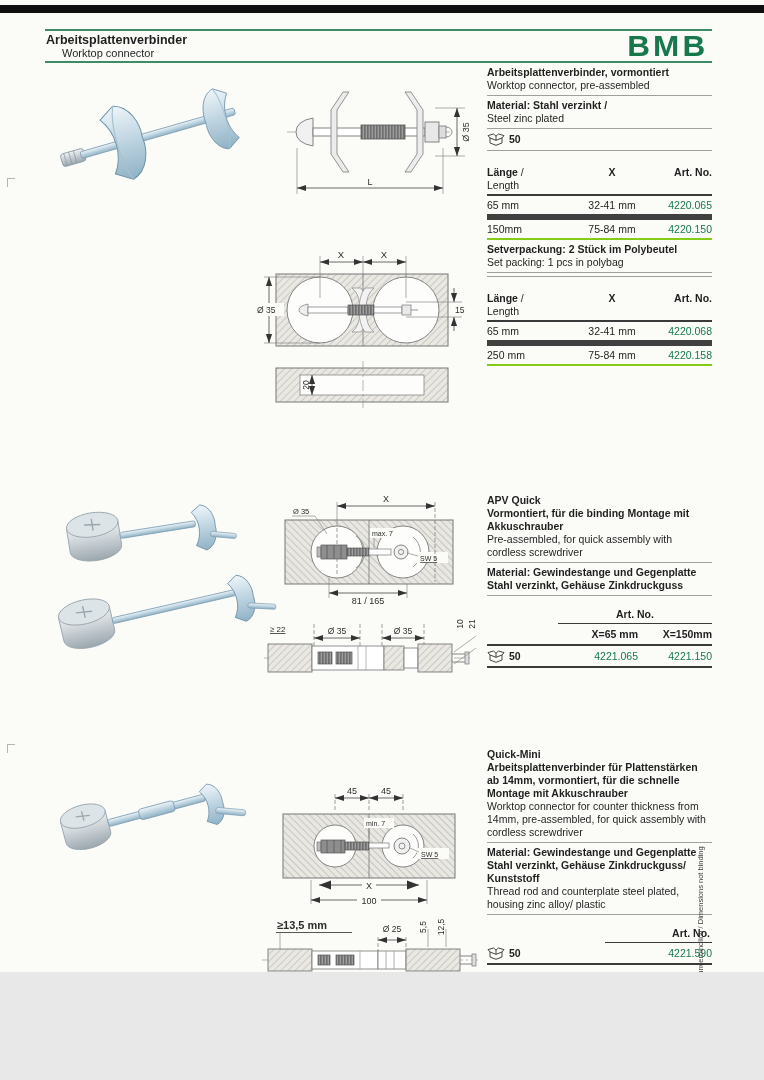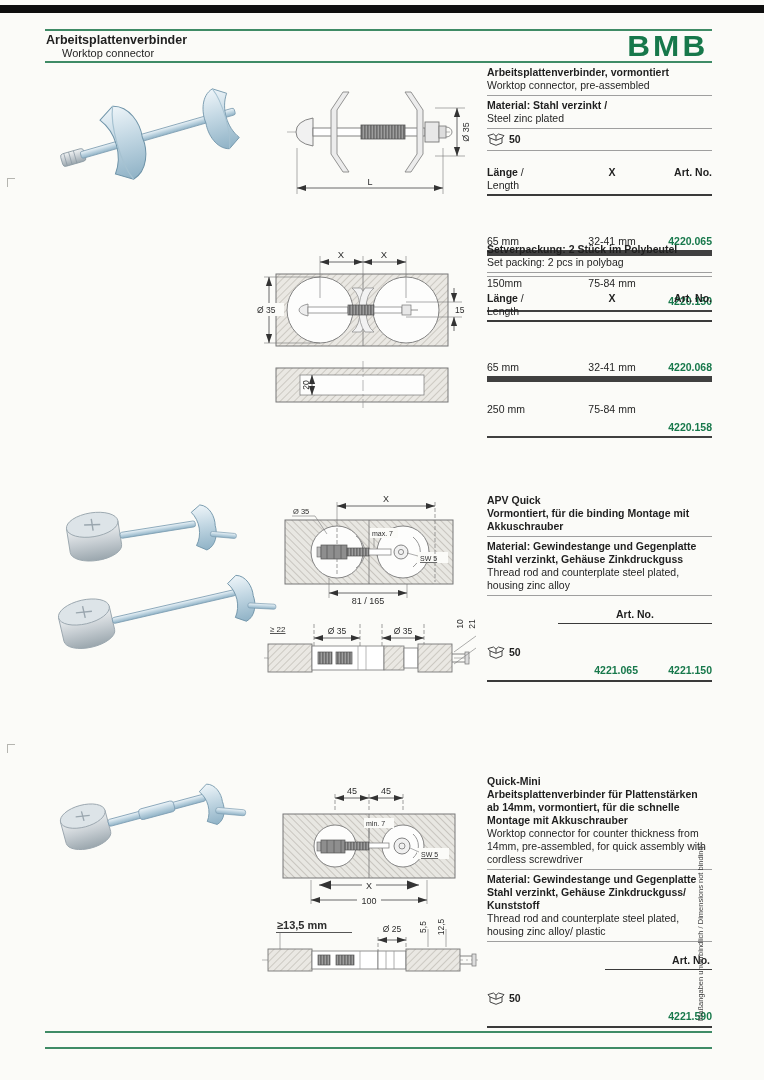--- a/index.html
+++ b/index.html
@@ -1,16 +1,16 @@
 <!DOCTYPE html>
 <html><head>
 <meta charset="utf-8">
 <style>
   html,body{margin:0;padding:0;background:#e8e8e8;}
-  .page{position:relative;width:764px;height:1080px;background:#fbfbf8;overflow:hidden;
+  .page{position:relative;width:764px;height:972px;background:#fbfbf8;overflow:hidden;
         font-family:"Liberation Sans",sans-serif;color:#1f1f1f;}
   :root{--green:#17784b;--gline:#3f8b66;--red:#b23a31;}
 
   
   .scan-top{position:absolute;top:5px;left:0;width:764px;height:8px;background:#0e0e0e;}
   .scanmark{position:absolute;left:7px;width:7px;height:8px;border-left:1px solid #b5b5b0;border-top:1px solid #b5b5b0;}
 
   
   .hline{position:absolute;left:45px;width:667px;height:2px;background:var(--gline);}
   .htitle{position:absolute;left:46px;top:33px;font-size:12.5px;font-weight:bold;}
@@ -24,25 +24,25 @@
   .rcol{position:absolute;left:487px;width:225px;font-size:10.5px;line-height:13px;}
   .t-bold{font-weight:bold;}
   .sep{border:none;border-top:1px solid #9f9f9f;margin:3px 0;}
   .pack{display:flex;align-items:center;gap:4px;font-weight:bold;padding:1px 0;}
   .pack svg{flex:0 0 auto;}
 
   
   .tr{display:flex;align-items:baseline;padding:2.5px 0;gap:20px;}
   .thead{font-weight:bold;border-bottom:2px solid #3a3a3a;}
   .rline{border-bottom:6px solid #404040;}
-  .blast{border-bottom:2px solid #404040;align-items:center;}
+  .blast{border-bottom:2px solid #84cc16;align-items:center;}
   .c-len{width:70px;}
   .c-x{width:70px;text-align:center;}
   .c-art{flex:1;text-align:right;}
-  .art{color:var(--green);font-weight:bold;margin-top:36px;}
+  .art{color:var(--green);font-weight:normal;}
   .tgap{height:9px;}
 
   
   .artno-head{margin-left:71px;text-align:center;font-weight:bold;
               border-bottom:1.5px solid #3a3a3a;padding-bottom:2px;}
   .artno-head3{margin-left:118px;text-align:right;font-weight:bold;
                border-bottom:1.5px solid #3a3a3a;padding-bottom:2px;padding-right:2px;}
   .xrow{display:flex;align-items:baseline;font-weight:bold;border-bottom:2px solid #3a3a3a;padding:3.5px 0;}
   .vrow{display:flex;align-items:center;border-bottom:2px solid #3a3a3a;padding:3.5px 0;}
   .sp{flex:1;}
@@ -212,21 +212,21 @@
     <text font-size="8.5" x="199" y="65">15</text>
     <rect x="20" y="120" width="172" height="34" fill="url(#hA)" stroke="#777" stroke-width="1"></rect>
     <rect x="44" y="127" width="124" height="20" fill="#fdfdfc" stroke="#777" stroke-width="0.7"></rect>
     <line class="cln" x1="107" y1="113" x2="107" y2="160"></line>
     <line class="dim" x1="56" y1="127" x2="56" y2="147" marker-start="url(#mA)" marker-end="url(#mA)"></line>
     <text font-size="8.5" text-anchor="middle" transform="rotate(-90 50 137)" x="50" y="140">20</text>
   </svg>
 
   <div class="rcol" style="top:243px">
     <div class="t-bold">Setverpackung: 2 Stück im Polybeutel</div>
-    <div>Set packing: 2 pcs in polybag</div>
+    <div>Set packing: 1 pcs in polybag</div>
     <hr class="sep">
     <hr class="sep">
     <div class="tgap"></div>
     <div>
       <div class="tr thead">
         <span class="c-len"><span class="t-bold">Länge</span> <span style="font-weight:normal">/ Length</span></span>
         <span class="c-x">X</span>
         <span class="c-art">Art. No.</span>
       </div>
       <div class="tr rline">
@@ -335,27 +335,32 @@
     <text font-size="8.5" text-anchor="middle" x="141" y="26">Ø 35</text>
     <line class="ext" x1="192" y1="44" x2="214" y2="28"></line>
     <line class="ext" x1="192" y1="56" x2="214" y2="40"></line>
     <text font-size="8.5" text-anchor="middle" transform="rotate(-90 198 16)" x="198" y="19">10</text>
     <text font-size="8.5" text-anchor="middle" transform="rotate(-90 210 16)" x="210" y="19">21</text>
   </svg>
 
   <div class="rcol" style="top:494px">
     <div class="t-bold">APV Quick</div>
     <div class="t-bold">Vormontiert, für die binding Montage mit Akkuschrauber</div>
+    <div>Pre-assembled, for quick assembly with cordless screwdriver</div>
     <hr class="sep">
     <div class="t-bold">Material: Gewindestange und Gegenplatte Stahl verzinkt, Gehäuse Zinkdruckguss</div>
-    <div>Thread rod and counterplate steel plated, housing zinc alloy</div>
     <hr class="sep">
     <div class="tgap"></div>
     <div>
       <div class="artno-head">Art. No.</div>
+      <div class="xrow">
+        <span class="sp"></span>
+        <span class="cA">X=65 mm</span>
+        <span class="cB">X=150mm</span>
+      </div>
       <div class="vrow">
         <span class="sp pack" style="padding:0">
           <svg width="18" height="13" viewBox="0 0 18 13">
             <g fill="none" stroke="#444" stroke-width="1">
               <path d="M3,5 L9,7.3 L15,5 L15,10 L9,12.3 L3,10 Z"></path>
               <path d="M3,5 L1,2.6 L6.5,1 L9,3.2 M9,7.3 L9,3.2 M15,5 L17,2.6 L11.5,1 L9,3.2"></path>
             </g>
           </svg>
           <span>50</span>
         </span>
@@ -442,21 +447,21 @@
     <line class="dsh" x1="118" y1="24" x2="118" y2="38"></line>
     <line class="dsh" x1="146" y1="24" x2="146" y2="36"></line>
     <line class="dim" x1="118" y1="27" x2="146" y2="27" marker-start="url(#mA)" marker-end="url(#mA)"></line>
     <text font-size="8.5" text-anchor="middle" x="132" y="19">Ø 25</text>
     <line class="ext" x1="168" y1="16" x2="168" y2="34"></line>
     <line class="ext" x1="186" y1="16" x2="186" y2="34"></line>
     <text font-size="8.5" text-anchor="middle" transform="rotate(-90 163 14)" x="163" y="17">5,5</text>
     <text font-size="8.5" text-anchor="middle" transform="rotate(-90 181 14)" x="181" y="17">12,5</text>
   </svg>
 
-  <div class="rcol" style="top:775px">
+  <div class="rcol" style="top:748px">
     <div class="t-bold">Quick-Mini</div>
     <div class="t-bold">Arbeitsplattenverbinder für Plattenstärken ab 14mm, vormontiert, für die schnelle Montage mit Akkuschrauber</div>
     <div>Worktop connector for counter thickness from 14mm, pre-assembled, for quick assembly with cordless screwdriver</div>
     <hr class="sep">
     <div class="t-bold">Material: Gewindestange und Gegenplatte Stahl verzinkt, Gehäuse Zinkdruckguss/ Kunststoff</div>
     <div>Thread rod and counterplate steel plated, housing zinc alloy/ plastic</div>
     <hr class="sep">
     <div class="tgap"></div>
     <div>
       <div class="artno-head3">Art. No.</div>

